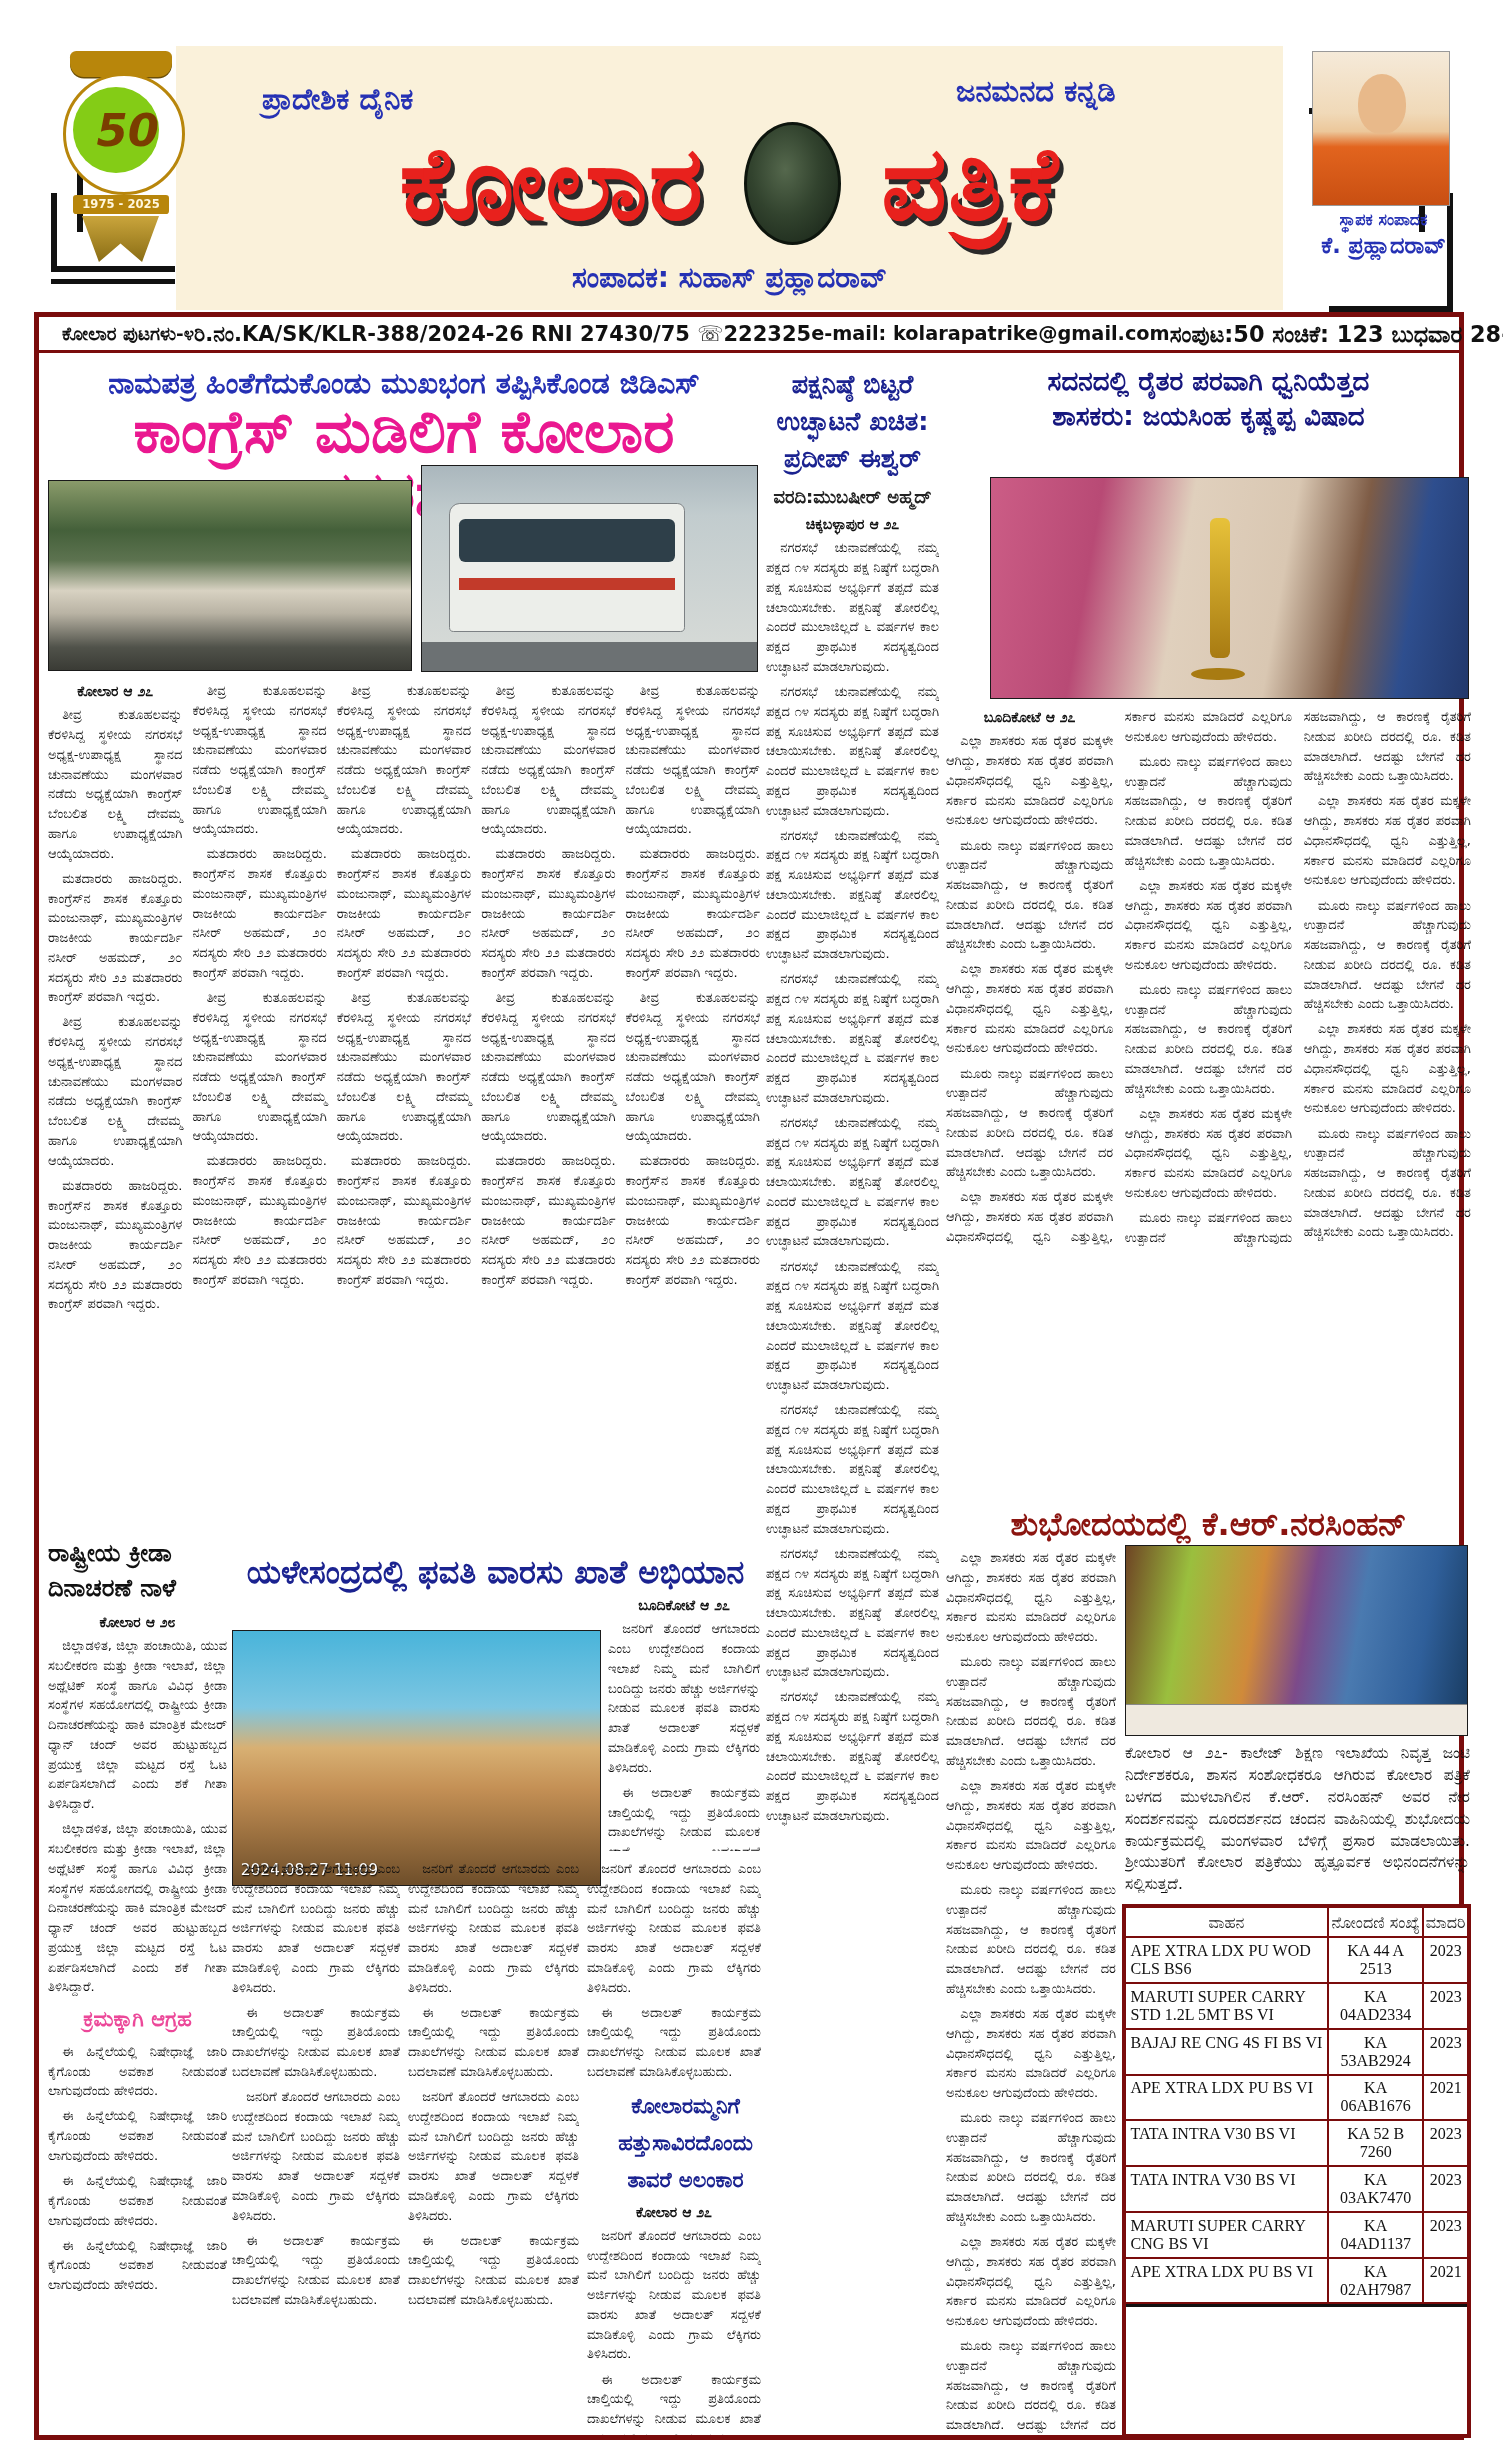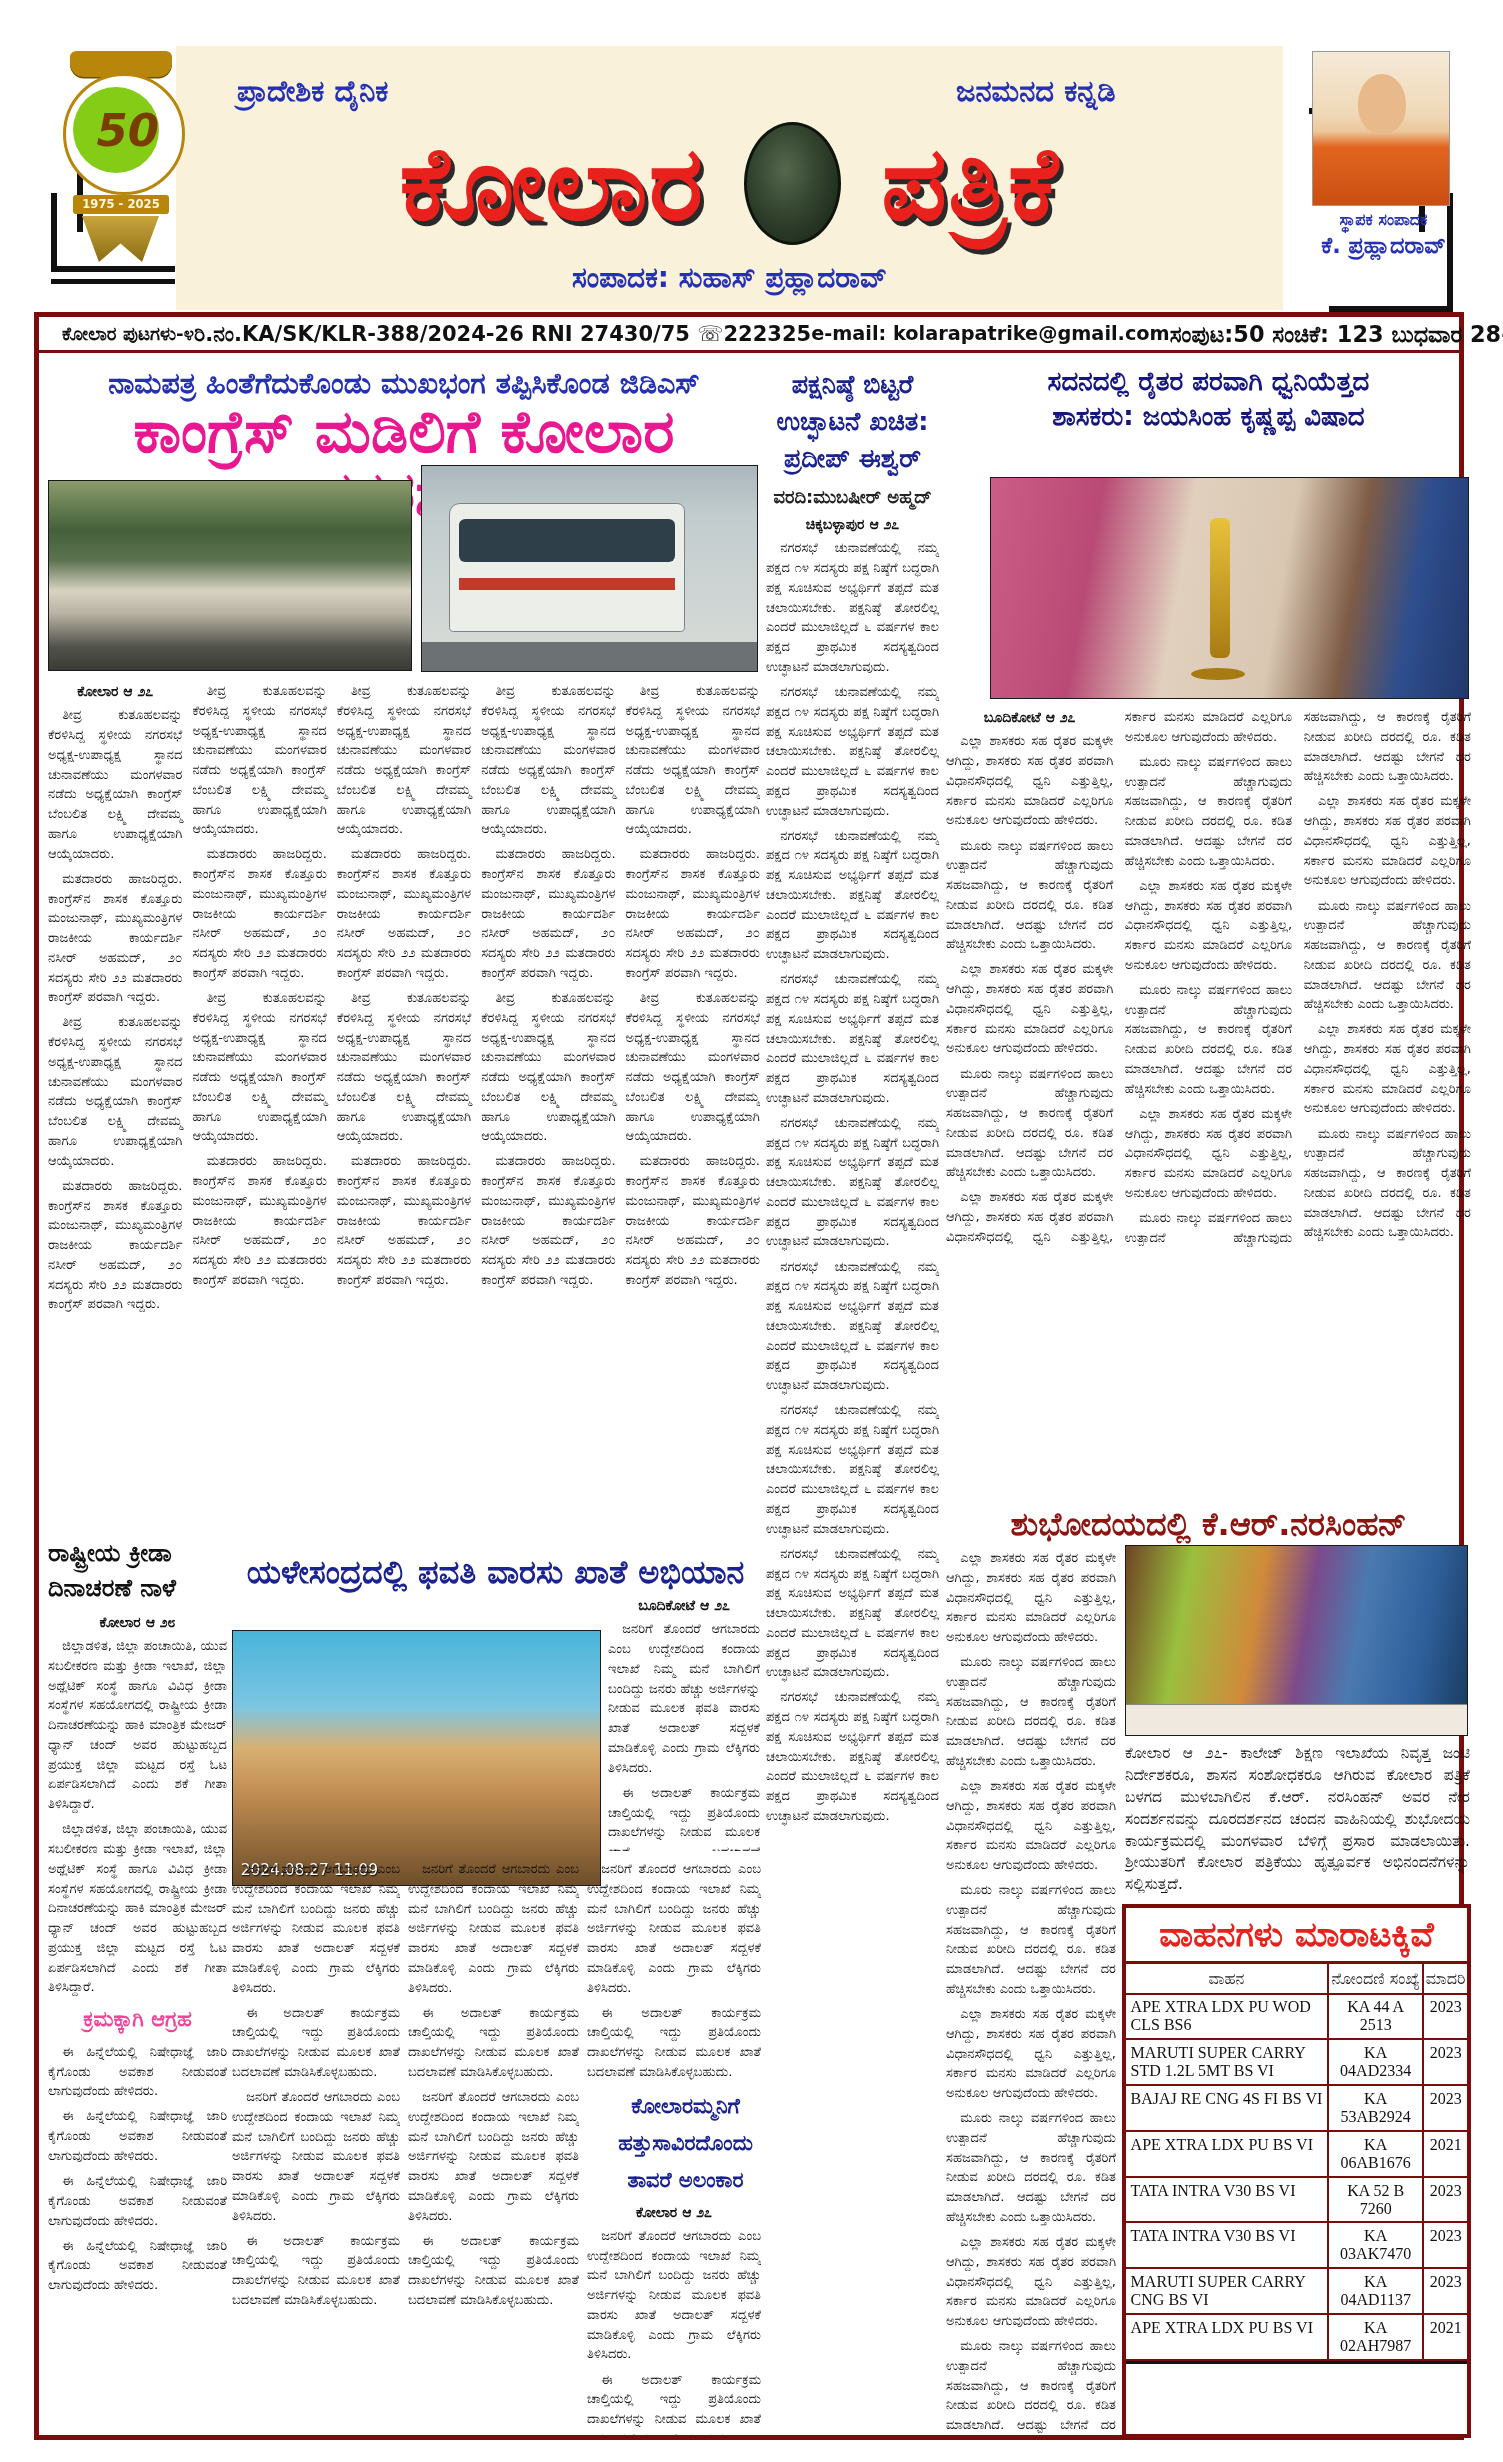--- a/index.html
+++ b/index.html
@@ -113,21 +113,21 @@
   <div class="mark" style="left:77px;top:108px;width:116px;height:6.2px;"></div>
   <div class="mark" style="left:1419px;top:108px;width:6.2px;height:124px;"></div>
   <div class="mark" style="left:1309px;top:108px;width:116px;height:6.2px;"></div>
   <div class="mark" style="left:51px;top:193px;width:6.2px;height:79px;"></div>
   <div class="mark" style="left:51px;top:266px;width:124px;height:6.2px;"></div>
   <div class="mark" style="left:51px;top:279px;width:124px;height:4.6px;"></div>
   <div class="mark" style="left:1447px;top:193px;width:6.2px;height:117px;"></div>
   <div class="mark" style="left:1329px;top:306px;width:124px;height:6.2px;"></div>
 
   <div class="mast-bg"></div>
-  <div class="tagline" style="left:237px;">ಪ್ರಾದೇಶಿಕ ದೈನಿಕ</div>
+  <div class="tagline" style="left:262px;margin-top:8px;">ಪ್ರಾದೇಶಿಕ ದೈನಿಕ</div>
   <div class="tagline" style="left:956px;">ಜನಮನದ ಕನ್ನಡಿ</div>
 
   <div class="title-row">
     <span class="title-word">ಕೋಲಾರ</span>
     <span class="coin"></span>
     <span class="title-word">ಪತ್ರಿಕೆ</span>
   </div>
   <div class="editor-line">ಸಂಪಾದಕ: ಸುಹಾಸ್ ಪ್ರಹ್ಲಾದರಾವ್</div>
 
   <div class="logo-wrap">
@@ -321,21 +321,20 @@
         <p>ಎಲ್ಲಾ ಶಾಸಕರು ಸಹ ರೈತರ ಮಕ್ಕಳೇ ಆಗಿದ್ದು, ಶಾಸಕರು ಸಹ ರೈತರ ಪರವಾಗಿ ವಿಧಾನಸೌಧದಲ್ಲಿ ಧ್ವನಿ ಎತ್ತುತ್ತಿಲ್ಲ, ಸರ್ಕಾರ ಮನಸು ಮಾಡಿದರೆ ಎಲ್ಲರಿಗೂ ಅನುಕೂಲ ಆಗುವುದೆಂದು ಹೇಳಿದರು.</p>
         <p>ಮೂರು ನಾಲ್ಕು ವರ್ಷಗಳಿಂದ ಹಾಲು ಉತ್ಪಾದನೆ ಹೆಚ್ಚಾಗುವುದು ಸಹಜವಾಗಿದ್ದು, ಆ ಕಾರಣಕ್ಕೆ ರೈತರಿಗೆ ನೀಡುವ ಖರೀದಿ ದರದಲ್ಲಿ ರೂ. ಕಡಿತ ಮಾಡಲಾಗಿದೆ. ಆದಷ್ಟು ಬೇಗನೆ ದರ ಹೆಚ್ಚಿಸಬೇಕು ಎಂದು ಒತ್ತಾಯಿಸಿದರು.</p>
       </div>
   </div>
   <div class="photo ph-tv" style="left:1125px;top:1545px;width:343px;height:191px;">
     <div class="tv-ticker"></div>
   </div>
   <div class="caption">ಕೋಲಾರ ಆ ೨೭- ಕಾಲೇಜ್ ಶಿಕ್ಷಣ ಇಲಾಖೆಯ ನಿವೃತ್ತ ಜಂಟಿ ನಿರ್ದೇಶಕರೂ, ಶಾಸನ ಸಂಶೋಧಕರೂ ಆಗಿರುವ ಕೋಲಾರ ಪತ್ರಿಕೆ ಬಳಗದ ಮುಳಬಾಗಿಲಿನ ಕೆ.ಆರ್. ನರಸಿಂಹನ್ ಅವರ ನೇರ ಸಂದರ್ಶನವನ್ನು ದೂರದರ್ಶನದ ಚಂದನ ವಾಹಿನಿಯಲ್ಲಿ ಶುಭೋದಯ ಕಾರ್ಯಕ್ರಮದಲ್ಲಿ ಮಂಗಳವಾರ ಬೆಳಿಗ್ಗೆ ಪ್ರಸಾರ ಮಾಡಲಾಯಿತು. ಶ್ರೀಯುತರಿಗೆ ಕೋಲಾರ ಪತ್ರಿಕೆಯು ಹೃತ್ಪೂರ್ವಕ ಅಭಿನಂದನೆಗಳನ್ನು ಸಲ್ಲಿಸುತ್ತದೆ.</div>
 
   <div class="veh-ad">
-    <div class="veh-title">ವಾಹನಗಳು ಮಾರಾಟಕ್ಕಿವೆ</div>
     <table class="veh">
       <thead>
         <tr>
           <th>ವಾಹನ</th>
           <th>ನೋಂದಣಿ ಸಂಖ್ಯೆ</th>
           <th>ಮಾದರಿ</th>
         </tr>
       </thead>
       <tbody>
           <tr>

